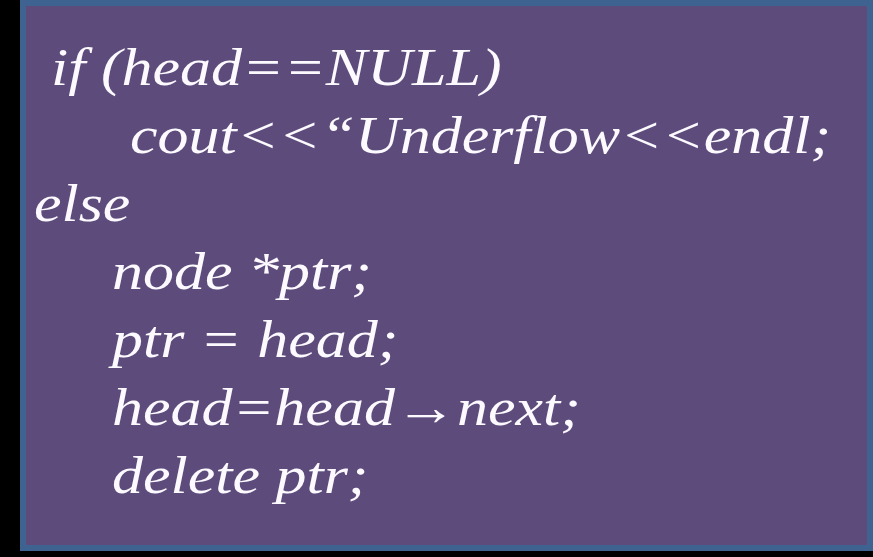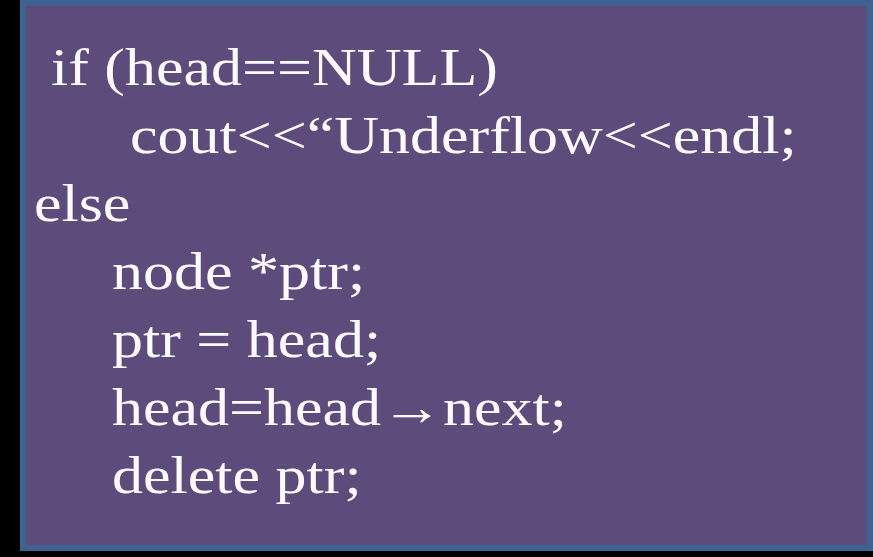--- a/index.html
+++ b/index.html
@@ -15,20 +15,21 @@
     font-family: "Liberation Serif", "DejaVu Serif", serif;
   }
   .slide {
     position: absolute;
     left: 20px;
     top: 0;
     right: 0;
     bottom: 6px;
     border: 6px solid var(--slide-border, #3e6390);
     background: var(--slide-bg, #5d4b7c);
+    font-style: italic;
   }
   .code {
     padding-top: 32px;
     color: var(--text-color, #fcfaff);
     font-size: 62px;
     line-height: 80px;
     transform: scaleY(0.85);
     transform-origin: top left;
     white-space: pre;
   }

